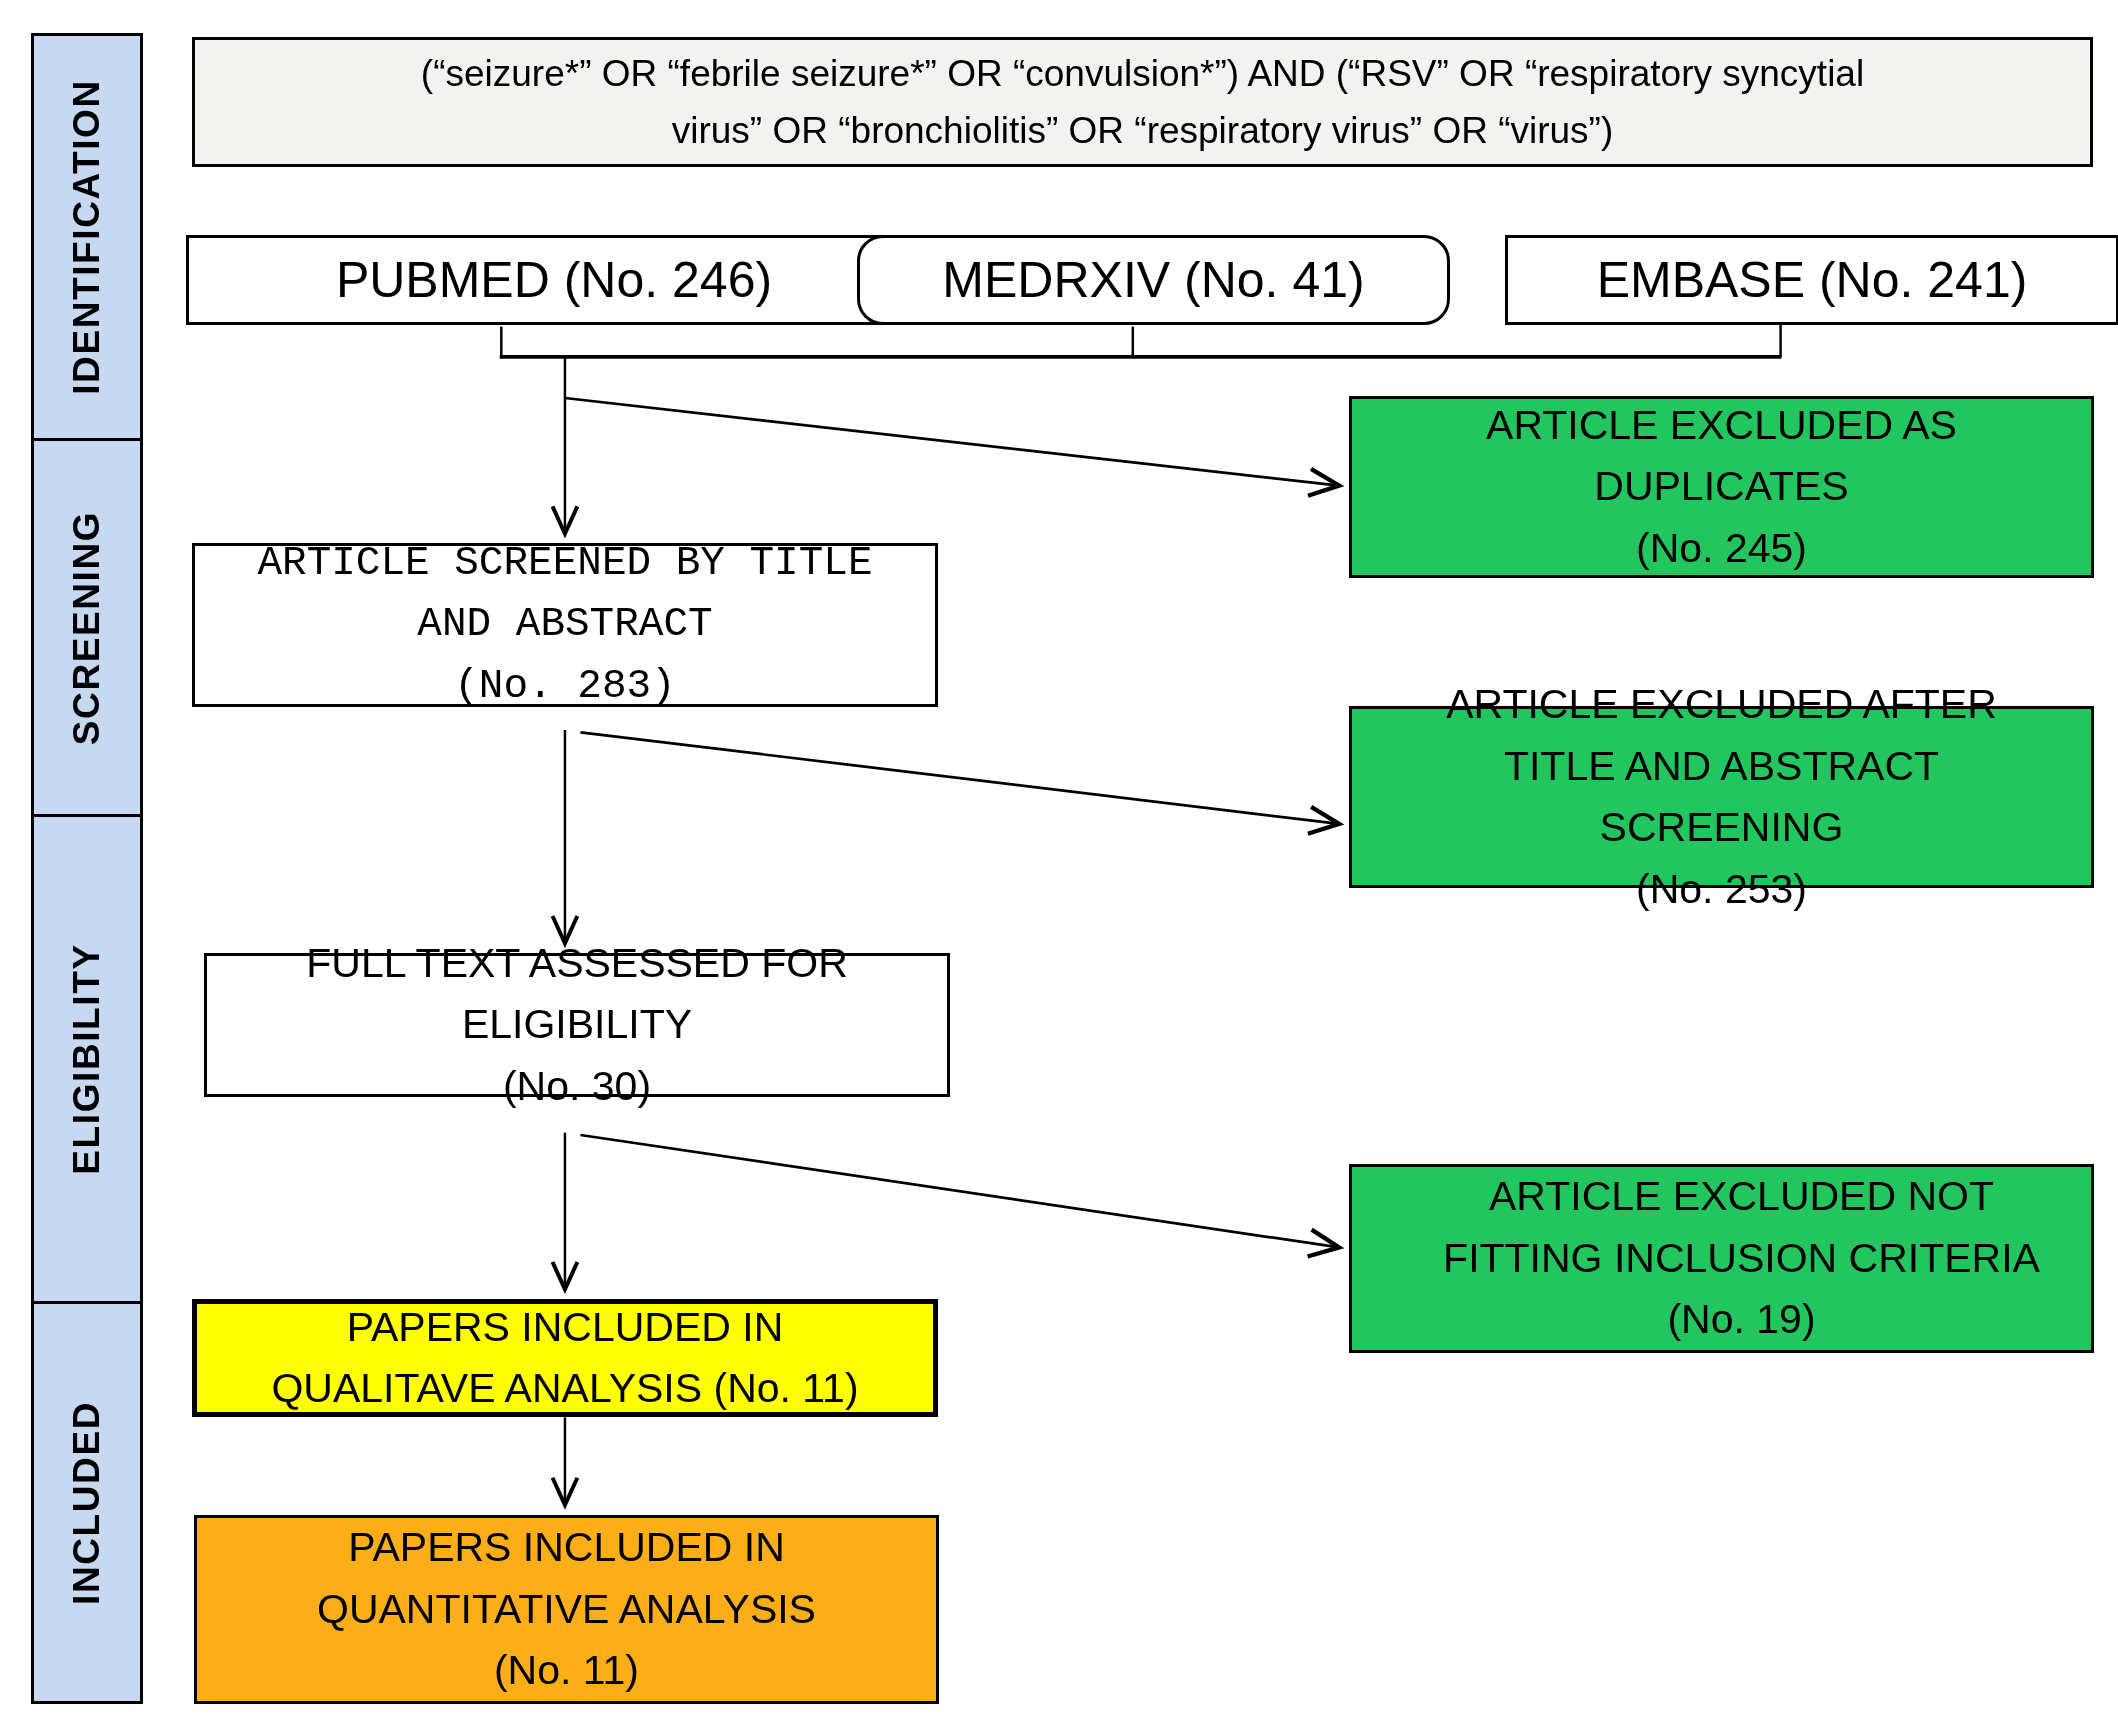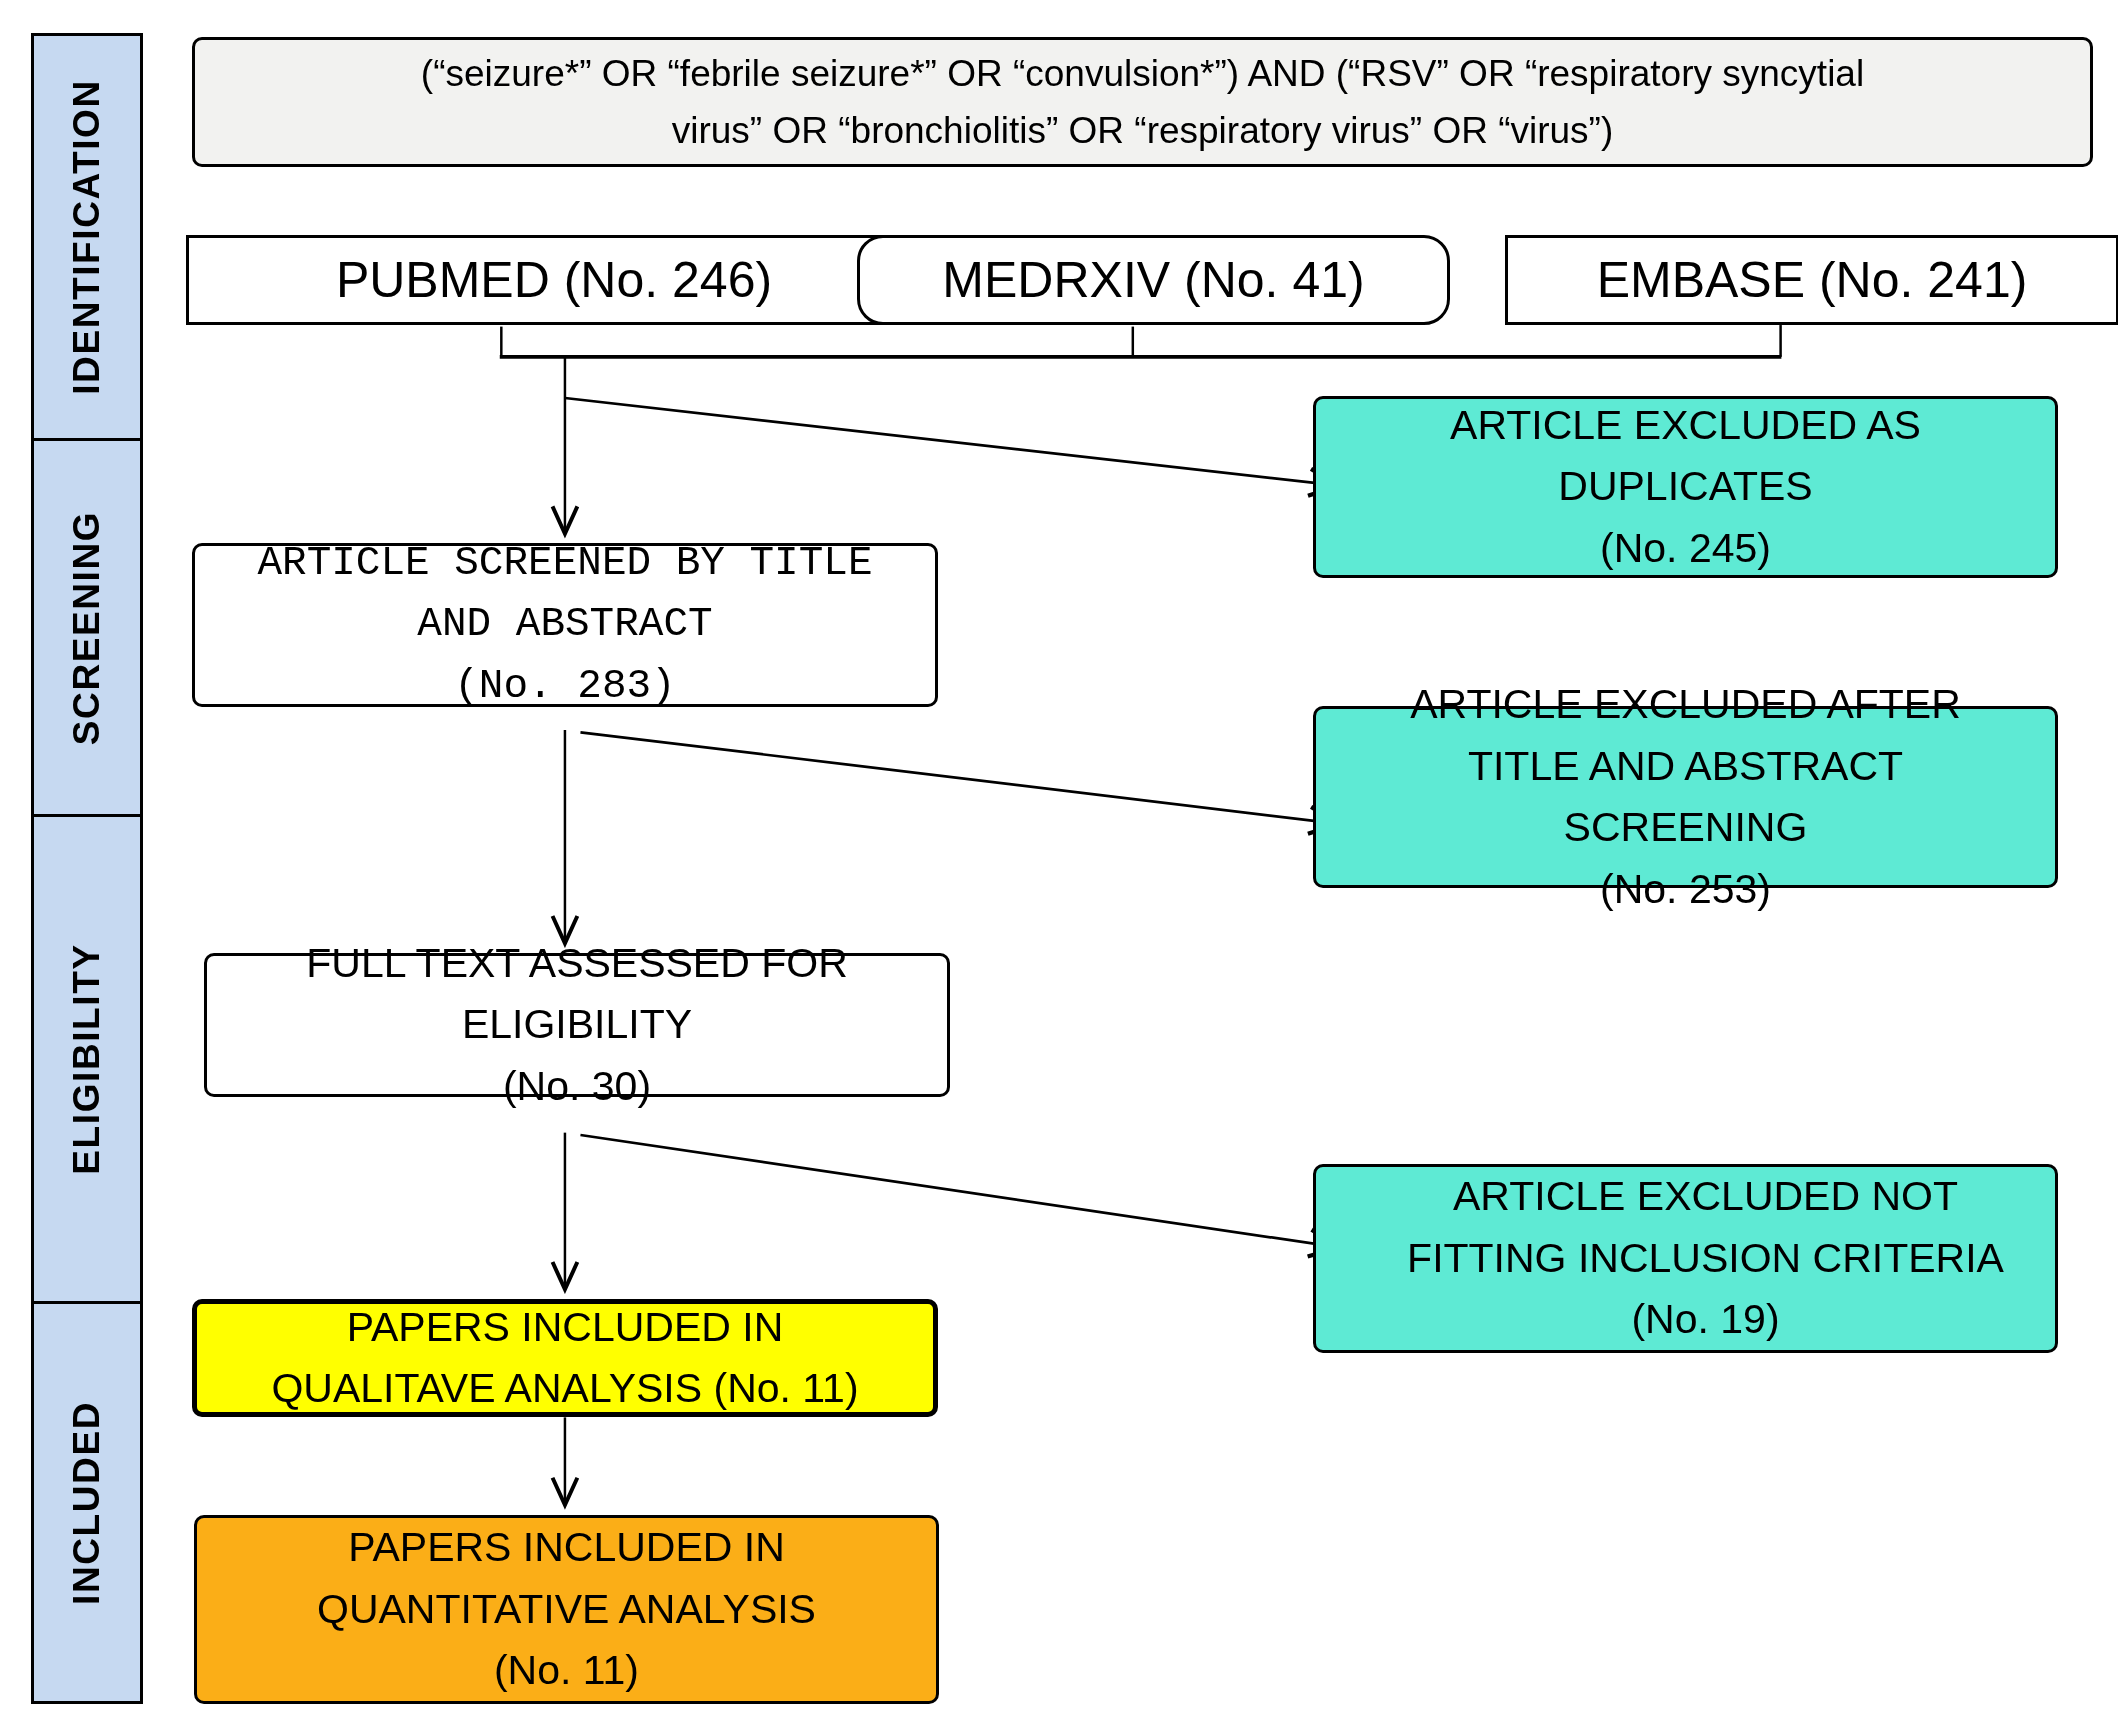--- a/index.html
+++ b/index.html
@@ -14,21 +14,21 @@
   .box{
     position:absolute;
     box-sizing:border-box;
     border:3.9px solid #000;
     display:flex;
     align-items:center;
     justify-content:center;
     text-align:center;
     background:#fff;
   }
-  .pre{white-space:pre-line;border-radius:10px;}
+  .pre{white-space:pre-line;}
   
   .side{
     position:absolute;
     box-sizing:border-box;
     left:31px;width:112px;
     background:#C6D9F1;
     border:3.1px solid #000;
     display:flex;align-items:center;justify-content:center;
   }
   .side .rot{
@@ -65,22 +65,22 @@
   .qualitative{
     left:192px;top:1299px;width:746px;height:118px;
     background:#FFFF00;border-width:5.4px;
   }
   .quantitative{
     left:194px;top:1515px;width:745px;height:189px;
     background:#FBAE17;
   }
   
   .excl{
-    left:1313px;width:745px;
-    background:#5eead4;
+    left:1349px;width:745px;
+    background:#22c55e;
     border-width:3.1px;
   }
   .excl.e1{top:396px;height:182px;}
   .excl.e2{top:706px;height:182px;}
   .excl.e3{top:1164px;height:189px;padding-left:40px;}
   
   svg.connectors{
     position:absolute;left:0;top:0;
     width:2119px;height:1730px;
     pointer-events:none;

